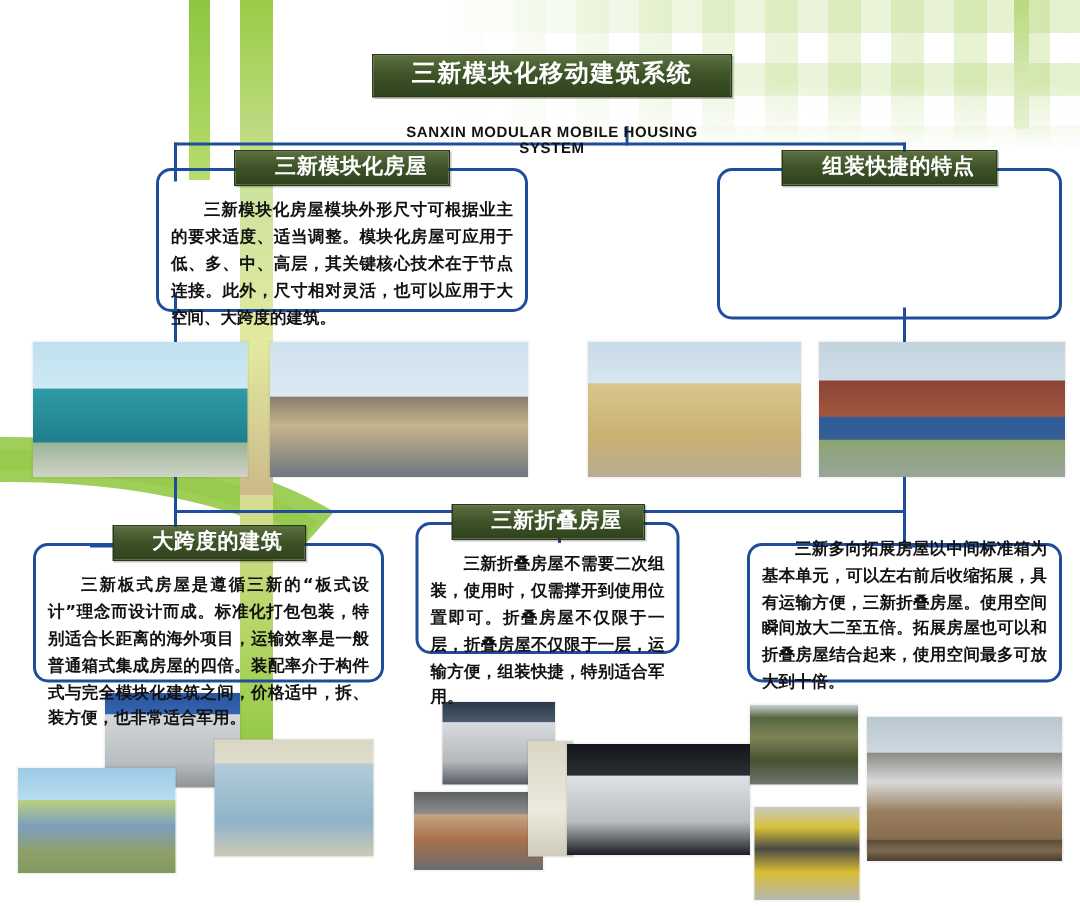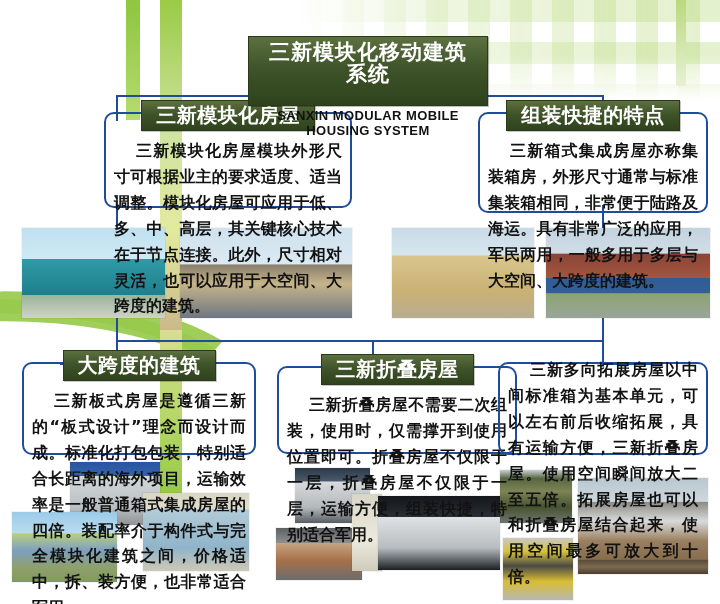--- a/index.html
+++ b/index.html
@@ -64,46 +64,46 @@
     background:linear-gradient(to bottom,#b9d97f,#e7f1d3);}
 
   
   .ln{position:absolute;background:#1f4d9c;z-index:1;}
 
   
   .title-wrap{position:absolute;left:248px;top:36px;z-index:4;text-align:center;width:240px;}
   .title-bar{
     background:linear-gradient(to bottom,#5c7040 0%,#3f5429 45%,#2f421d 100%);
     border:1px solid #2a3a19;
-    color:#ffffff;font-size:21px;font-weight:bold;letter-spacing:1px;
-    padding:4px 10px 20px 10px;line-height:1.05;
+    color:#ffffff;font-size:16px;font-weight:bold;letter-spacing:1px;
+    padding:4px 10px 6px 10px;line-height:1.05;
     box-shadow:1px 1px 0 rgba(0,0,0,.25);
   }
   .title-sub{
-    margin-top:2px;color:#111;font-size:13px;font-weight:bold;letter-spacing:.4px;
+    margin-top:18px;color:#111;font-size:10px;font-weight:bold;letter-spacing:.4px;
     font-family:"Liberation Sans",sans-serif;
   }
 
   
   .panel{position:absolute;z-index:3;}
   .panel-frame{
     position:absolute;left:0;top:12px;right:0;bottom:0;
     border:2px solid #1f4d9c;border-radius:10px;background:rgba(255,255,255,.0);
   }
   .panel-head{
     position:relative;margin:0 auto;display:table;z-index:5;
     background:linear-gradient(to bottom,#5c7040 0%,#3f5429 45%,#2f421d 100%);
     border:1px solid #2a3a19;
-    color:#fff;font-size:20px;font-weight:bold;letter-spacing:.5px;
-    padding:3px 14px 4px 14px;line-height:1.1;
+    color:#fff;font-size:14px;font-weight:bold;letter-spacing:.5px;
+    padding:3px 14px 4px 26px;line-height:1.1;
     box-shadow:1px 1px 0 rgba(0,0,0,.22);
   }
   .panel-body{
     position:relative;z-index:4;
-    color:#121212;font-size:16px;line-height:1.62;font-weight:bold;
+    color:#121212;font-size:11px;line-height:1.62;font-weight:bold;
     text-align:justify;text-justify:inter-ideograph;
     padding:7px 10px 8px 10px;text-indent:22px;
   }
 
   
   .photo{position:absolute;z-index:2;background-size:cover;background-position:center;
          box-shadow:0 0 0 1px rgba(0,0,0,.05);}
   .ph-city{background:
      linear-gradient(to bottom,#bfe0f0 0%,#cfe9f4 34%,#2f9aa6 35%,#1f7f8c 74%,#9bb49a 75%,#cfd4c6 100%);}
   .ph-crane{background:
@@ -169,30 +169,29 @@
 
   <div class="panel" style="left:104px;top:100px;width:248px;height:108px;">
     <div class="panel-frame"></div>
     <div class="panel-head">三新模块化房屋</div>
     <div class="panel-body">三新模块化房屋模块外形尺寸可根据业主的要求适度、适当调整。模块化房屋可应用于低、多、中、高层，其关键核心技术在于节点连接。此外，尺寸相对灵活，也可以应用于大空间、大跨度的建筑。</div>
   </div>
 
   <div class="panel" style="left:478px;top:100px;width:230px;height:113px;">
     <div class="panel-frame"></div>
     <div class="panel-head">组装快捷的特点</div>
-    <div class="panel-body">三新箱式集成房屋亦称集装箱房，外形尺寸通常与标准集装箱相同，非常便于陆路及海运。具有非常广泛的应用，军民两用，一般多用于多层与大空间、大跨度的建筑。</div>
   </div>
 
   <div class="panel" style="left:22px;top:350px;width:234px;height:105px;">
     <div class="panel-frame"></div>
     <div class="panel-head">大跨度的建筑</div>
     <div class="panel-body">三新板式房屋是遵循三新的“板式设计”理念而设计而成。标准化打包包装，特别适合长距离的海外项目，运输效率是一般普通箱式集成房屋的四倍。装配率介于构件式与完全模块化建筑之间，价格适中，拆、装方便，也非常适合军用。</div>
   </div>
 
-  <div class="panel" style="left:277px;top:354px;width:240px;height:100px;">
+  <div class="panel" style="left:277px;top:336px;width:176px;height:100px;">
     <div class="panel-frame"></div>
     <div class="panel-head">三新折叠房屋</div>
     <div class="panel-body">三新折叠房屋不需要二次组装，使用时，仅需撑开到使用位置即可。折叠房屋不仅限于一层，折叠房屋不仅限于一层，运输方便，组装快捷，特别适合军用。</div>
   </div>
 
   <div class="panel" style="left:498px;top:350px;width:210px;height:105px;">
     <div class="panel-frame"></div>
     <div class="panel-body">三新多向拓展房屋以中间标准箱为基本单元，可以左右前后收缩拓展，具有运输方便，三新折叠房屋。使用空间瞬间放大二至五倍。拓展房屋也可以和折叠房屋结合起来，使用空间最多可放大到十倍。</div>
   </div>
 

